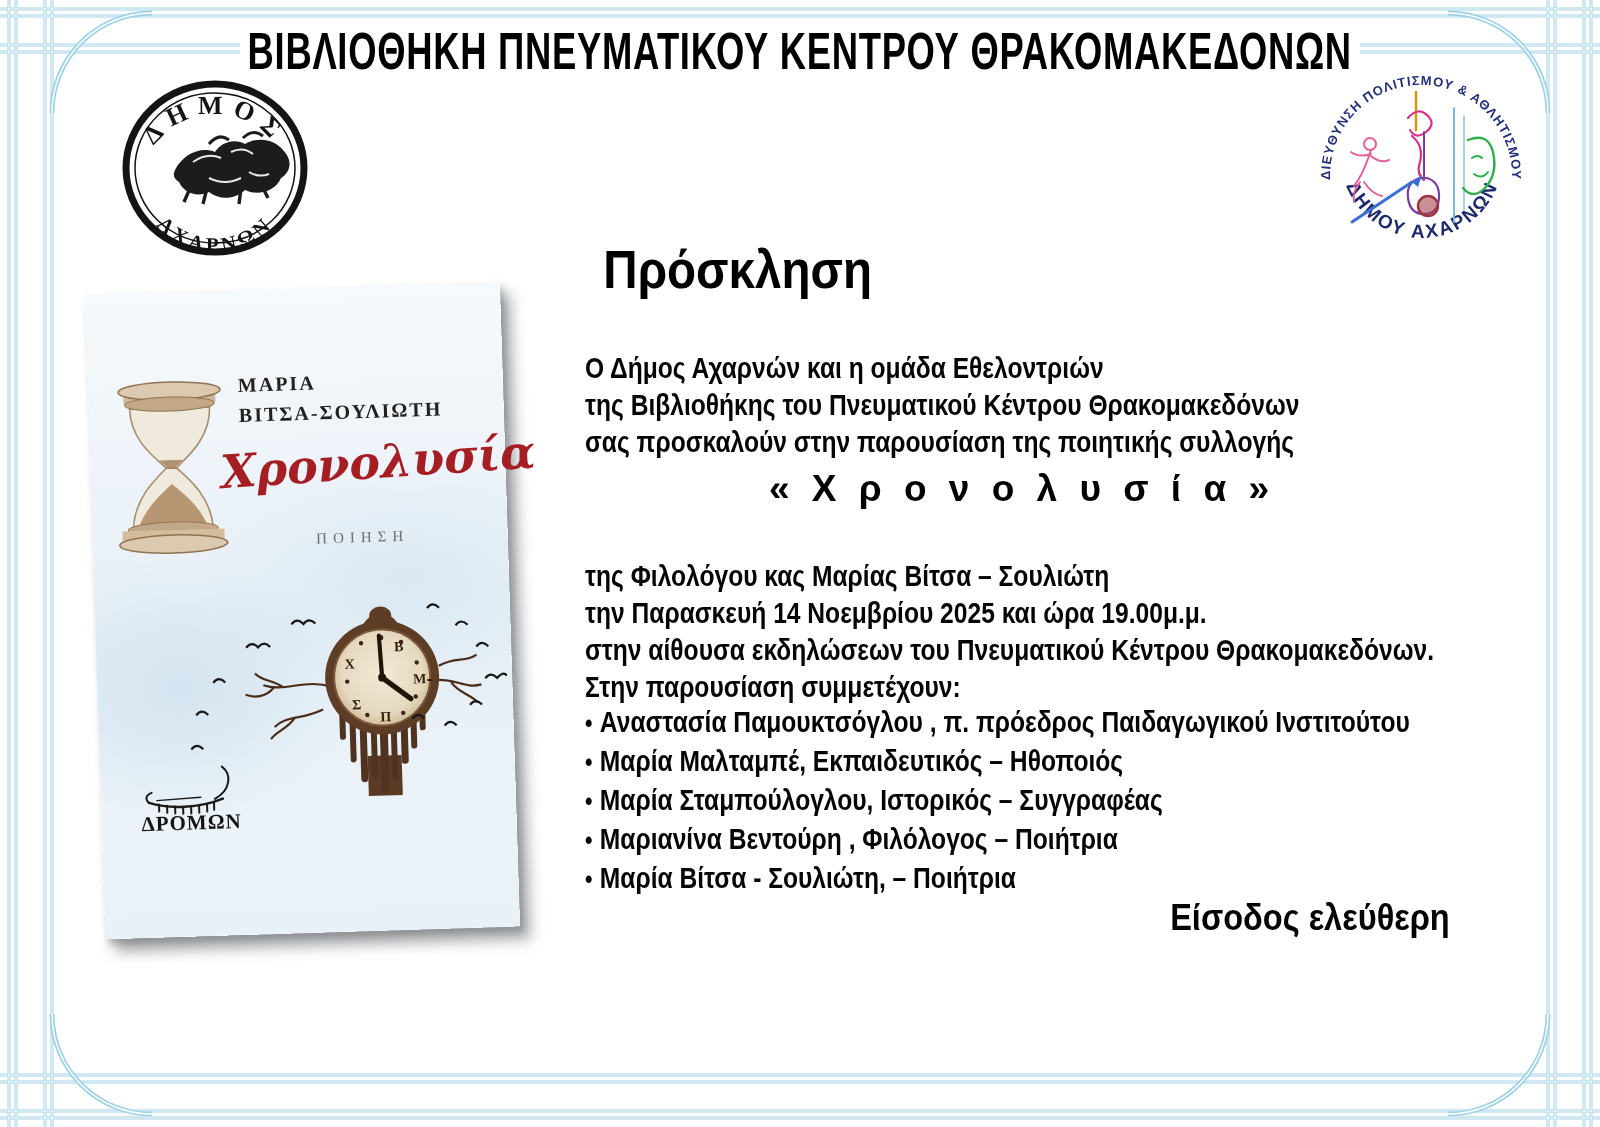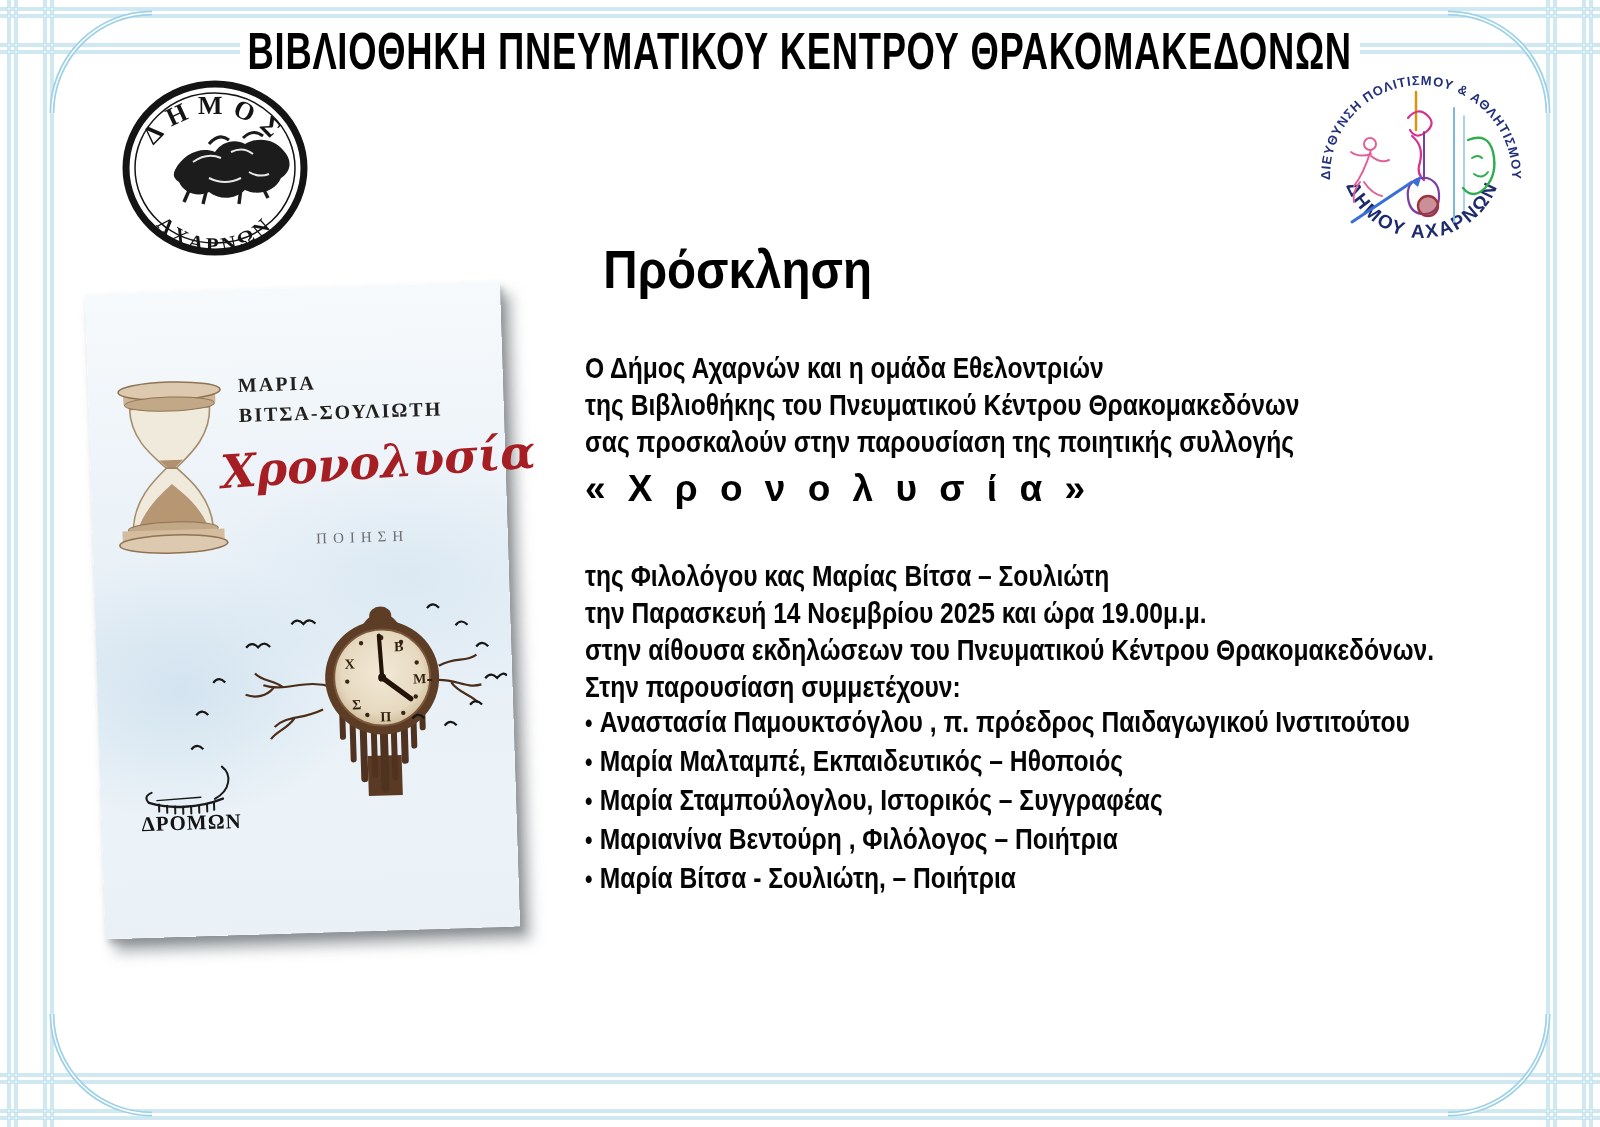--- a/index.html
+++ b/index.html
@@ -64,21 +64,21 @@
   .body-block{
     left:585px; color:#050505; font-weight:bold; font-size:30px; line-height:37px;
     transform:scaleX(.82); transform-origin:left top; white-space:nowrap;
   }
   .intro{top:349px;}
   .details{top:557px;}
   .list-header{top:668px;}
   .plist{top:703px;}
   .plist .bullet{font-size:26px; margin-right:9px;}
   .title-display{
-    left:585px; top:468px; width:690px; text-align:left;
+    left:585px; top:468px; width:690px; text-align:right;
     font-size:37px; font-weight:bold; letter-spacing:6px; color:#000; white-space:nowrap;
   }
   .entrance{
     left:585px; top:897px; width:865px; text-align:right;
     font-size:37px; font-weight:bold; color:#040404;
   }
   .entrance>span{display:inline-block; transform:scaleX(.88); transform-origin:right center;}
 </style>
 </head>
 <body>
@@ -295,14 +295,17 @@
   <div class="abs body-block list-header">Στην παρουσίαση συμμετέχουν:</div>
 
   <div class="abs body-block plist">
     <div><span class="bullet">•</span><span>Αναστασία Παμουκτσόγλου , π. πρόεδρος Παιδαγωγικού Ινστιτούτου</span></div>
     <div><span class="bullet">•</span><span>Μαρία Μαλταμπέ, Εκπαιδευτικός – Ηθοποιός</span></div>
     <div><span class="bullet">•</span><span>Μαρία Σταμπούλογλου, Ιστορικός – Συγγραφέας</span></div>
     <div><span class="bullet">•</span><span>Μαριανίνα Βεντούρη , Φιλόλογος – Ποιήτρια</span></div>
     <div><span class="bullet">•</span><span>Μαρία Βίτσα - Σουλιώτη, – Ποιήτρια</span></div>
   </div>
 
+  <div class="abs entrance">
+    <span>Είσοδος ελεύθερη</span>
+  </div>
 
 </div>
 
 </body></html>

